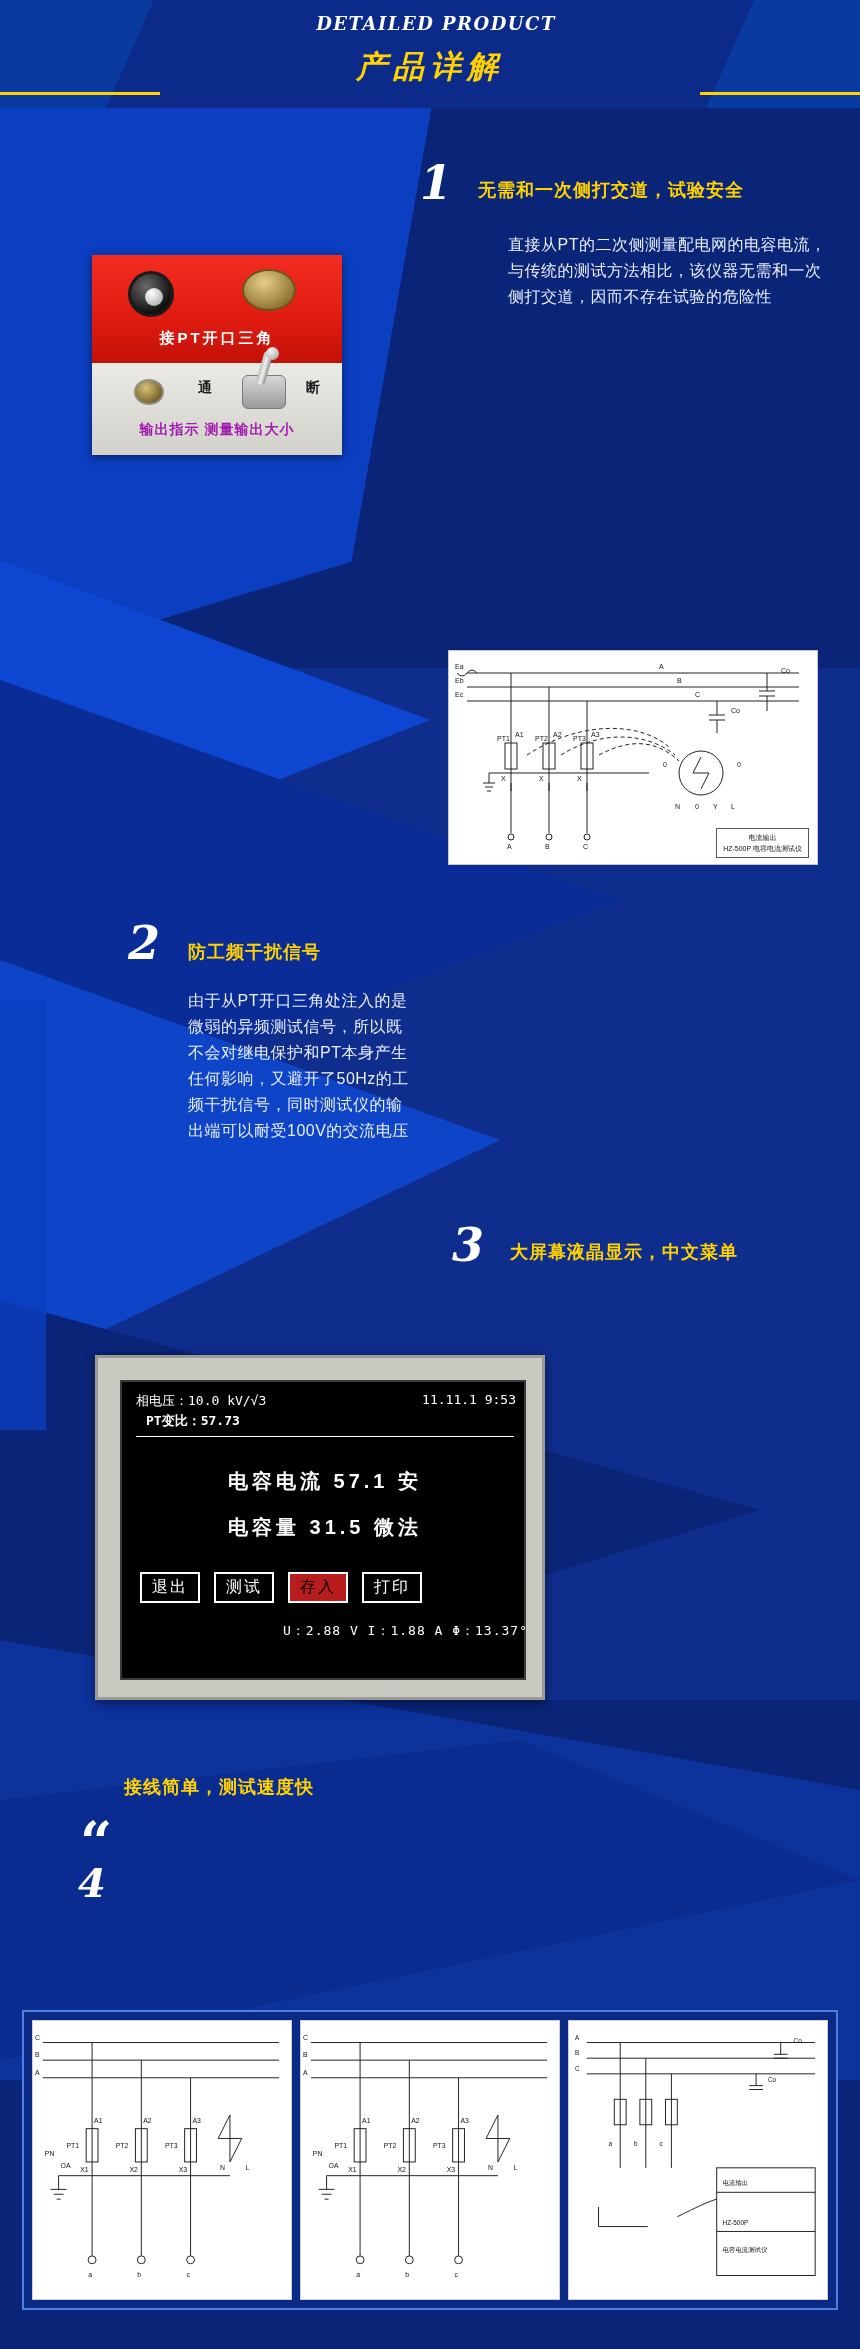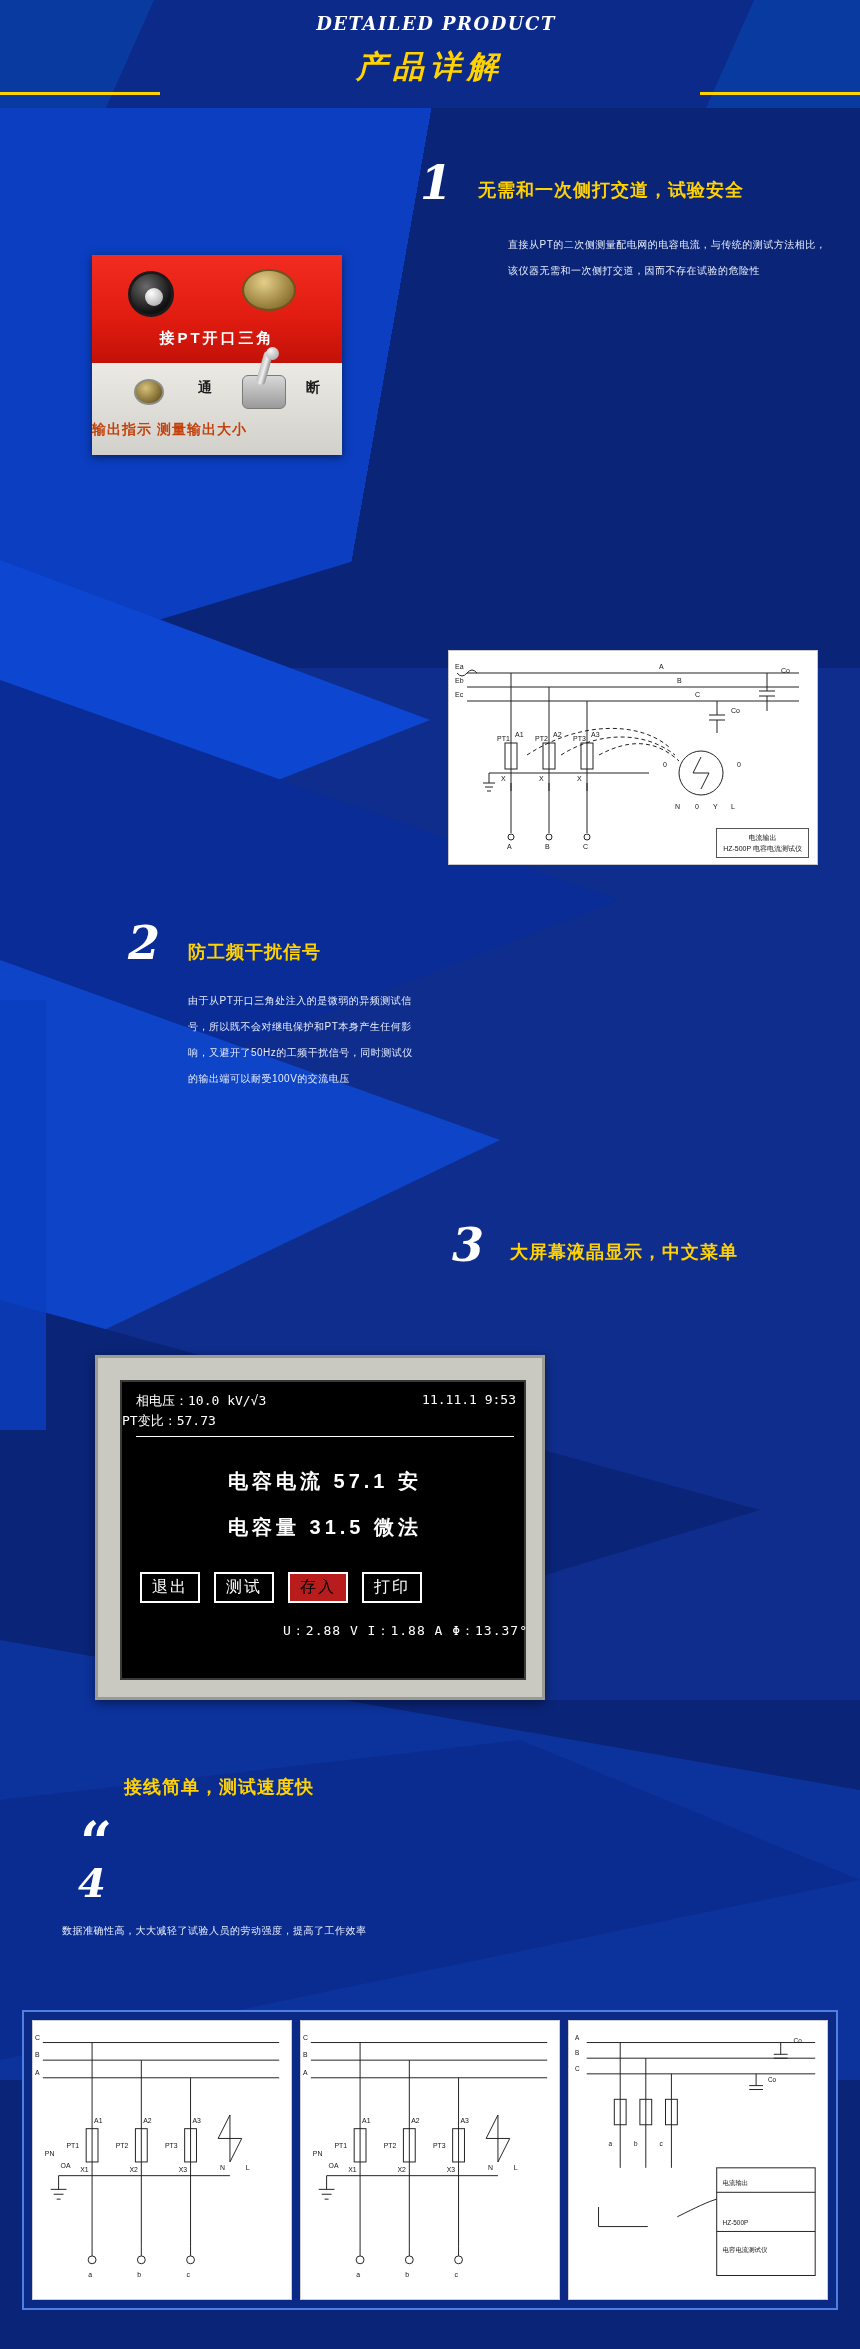--- a/index.html
+++ b/index.html
@@ -131,21 +131,21 @@
     position: absolute;
     color: #ffd200;
     font-weight: bold;
     font-size: 18px;
     letter-spacing: 1px;
     white-space: nowrap;
   }
   .body {
     position: absolute;
     color: #e8eefc;
-    font-size: 10px;
+    font-size: 16px;
     line-height: 26px;
     letter-spacing: .5px;
   }
 
   
   .panel-photo {
     position: absolute;
     left: 92px; top: 255px;
     width: 250px; height: 200px;
     background: #d9d9d4;
@@ -222,22 +222,22 @@
     position: absolute; left: 106px; top: 124px;
     color: #1d1d1d; font-size: 14px; font-weight: bold; letter-spacing: 2px;
   }
   .panel-txt-duan {
     position: absolute; left: 214px; top: 124px;
     color: #1d1d1d; font-size: 14px; font-weight: bold;
   }
   .panel-bottom-label {
     position: absolute;
     left: 0; top: 166px; width: 250px;
-    text-align: left;
-    color: #c2410c; font-weight: bold; font-size: 14px; letter-spacing: 1px;
+    text-align: center;
+    color: #a21caf; font-weight: bold; font-size: 14px; letter-spacing: 1px;
   }
 
   
   .schem1 {
     position: absolute;
     left: 448px; top: 650px;
     width: 370px; height: 215px;
     background: #ffffff;
     border: 1px solid #c8c8c8;
   }
@@ -271,23 +271,24 @@
     border: 2px solid #3a3a3a;
     color: #ffffff;
   }
   .lcd-row-top {
     position: absolute; left: 14px; top: 10px; width: 380px;
     display: flex; justify-content: space-between;
     font-family: "DejaVu Sans Mono", monospace;
     font-size: 13px;
   }
   .lcd-row-2 {
-    position: absolute; left: 0; top: 30px;
+    position: absolute; left: 24px; top: 30px;
     font-family: "DejaVu Sans Mono", monospace;
     font-size: 13px;
+    font-weight: bold;
   }
   .lcd-hr {
     position: absolute; left: 14px; top: 54px; width: 378px; height: 1px;
     background: #ffffff;
   }
   .lcd-big-1, .lcd-big-2 {
     position: absolute; left: 0; width: 406px; text-align: center;
     font-size: 20px; letter-spacing: 4px; font-weight: bold;
   }
   .lcd-big-1 { top: 86px; }
@@ -491,21 +492,20 @@
         <div class="lcd-btn sel">存入</div>
         <div class="lcd-btn">打印</div>
       </div>
       <div class="lcd-foot">U：2.88 V    I：1.88 A    Φ：13.37°</div>
     </div>
   </div>
 
   <div class="quote" style="left:80px; top:1822px;">“</div>
   <div class="bignum" style="left:78px; top:1860px; font-size:40px;">4</div>
   <div class="heading" style="left:124px; top:1775px;">接线简单，测试速度快</div>
-  <div class="body" style="left:62px; top:1918px; width:340px;">数据准确性高，大大减轻了试验人员的劳动强度，提高了工作效率</div>
 
   <div class="bottom-strip">
 
     <div class="bs-cell">
       <svg width="100%" height="100%" viewBox="0 0 262 284" preserveAspectRatio="none">
         <g stroke="#222" stroke-width="1" fill="none">
           <line x1="10" y1="22" x2="250" y2="22"></line>
           <line x1="10" y1="40" x2="250" y2="40"></line>
           <line x1="10" y1="58" x2="250" y2="58"></line>
           <line x1="60" y1="22" x2="60" y2="230"></line>

